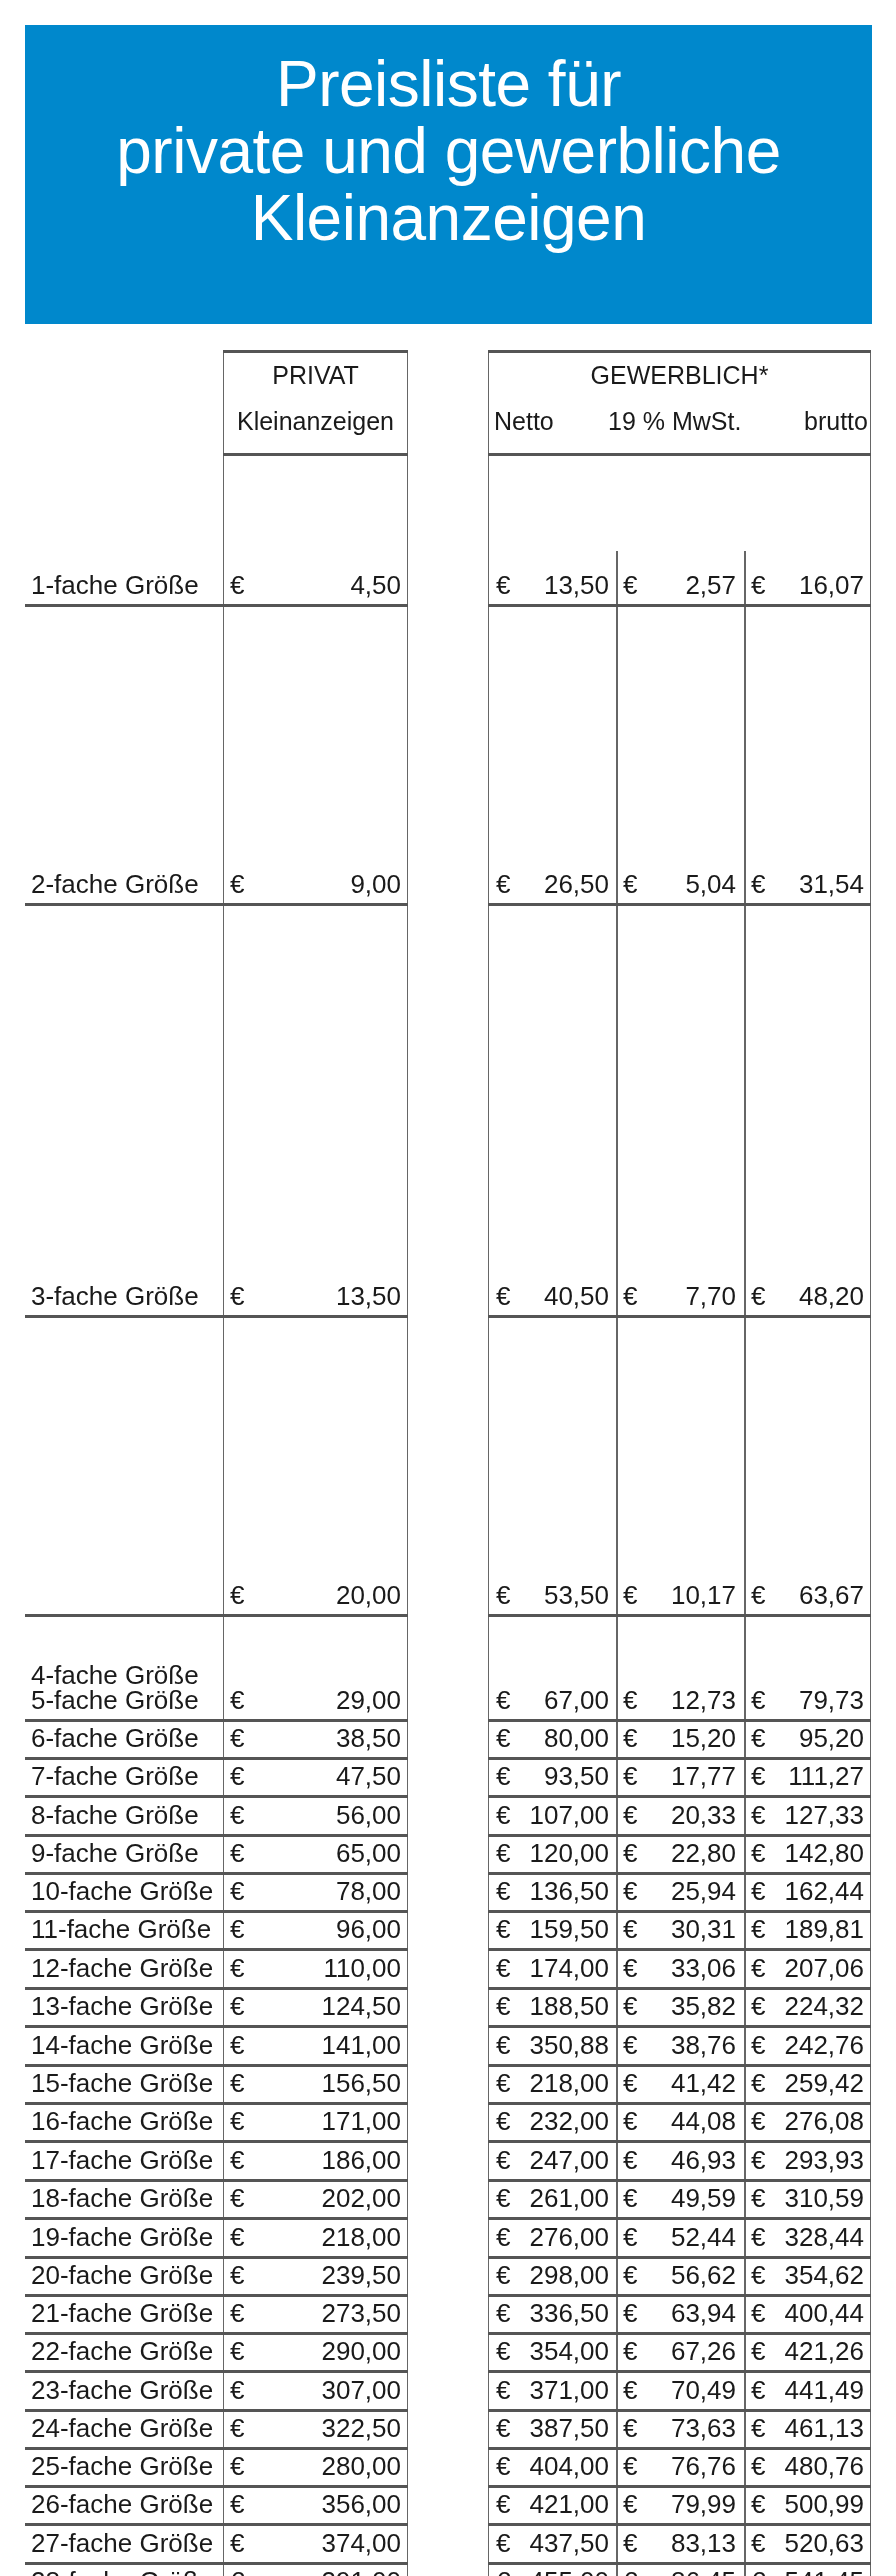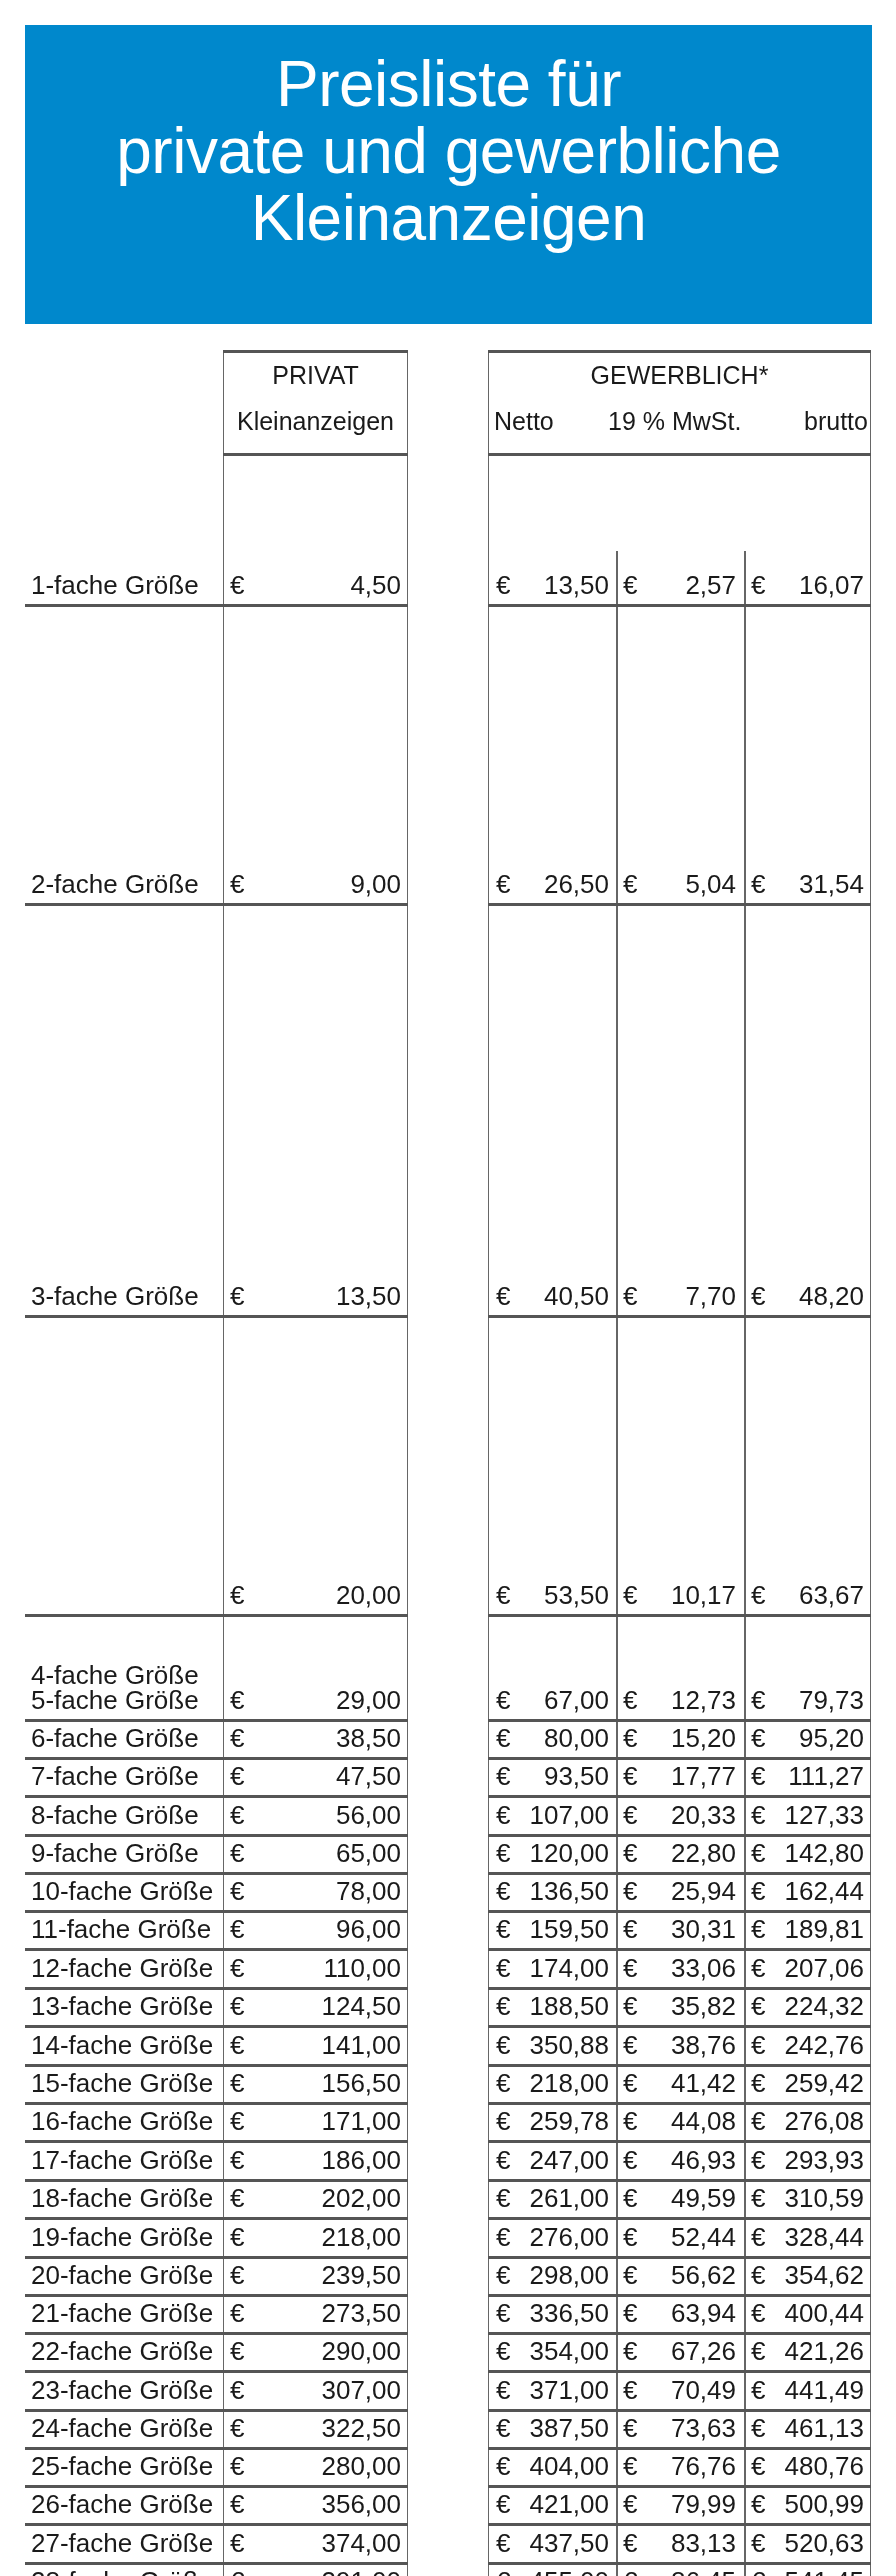--- a/index.html
+++ b/index.html
@@ -328,21 +328,21 @@
     </div>
     <div class="hline" style="left:25px;top:2140px;width:383px;height:2.6px"></div>
     <div class="hline" style="left:488px;top:2140px;width:383px;height:2.6px"></div>
     <div class="lbl" style="top:2106px">16-fache Größe</div>
     <div class="cell" style="left:230px;width:171px;top:2106px">
       <span>€</span>
       <span>171,00</span>
     </div>
     <div class="cell" style="left:496px;width:113px;top:2106px">
       <span>€</span>
-      <span>259,78</span>
+      <span>232,00</span>
     </div>
     <div class="cell" style="left:623px;width:113px;top:2106px">
       <span>€</span>
       <span>44,08</span>
     </div>
     <div class="cell" style="left:751px;width:113px;top:2106px">
       <span>€</span>
       <span>276,08</span>
     </div>
     <div class="hline" style="left:25px;top:2179px;width:383px;height:2.6px"></div>

